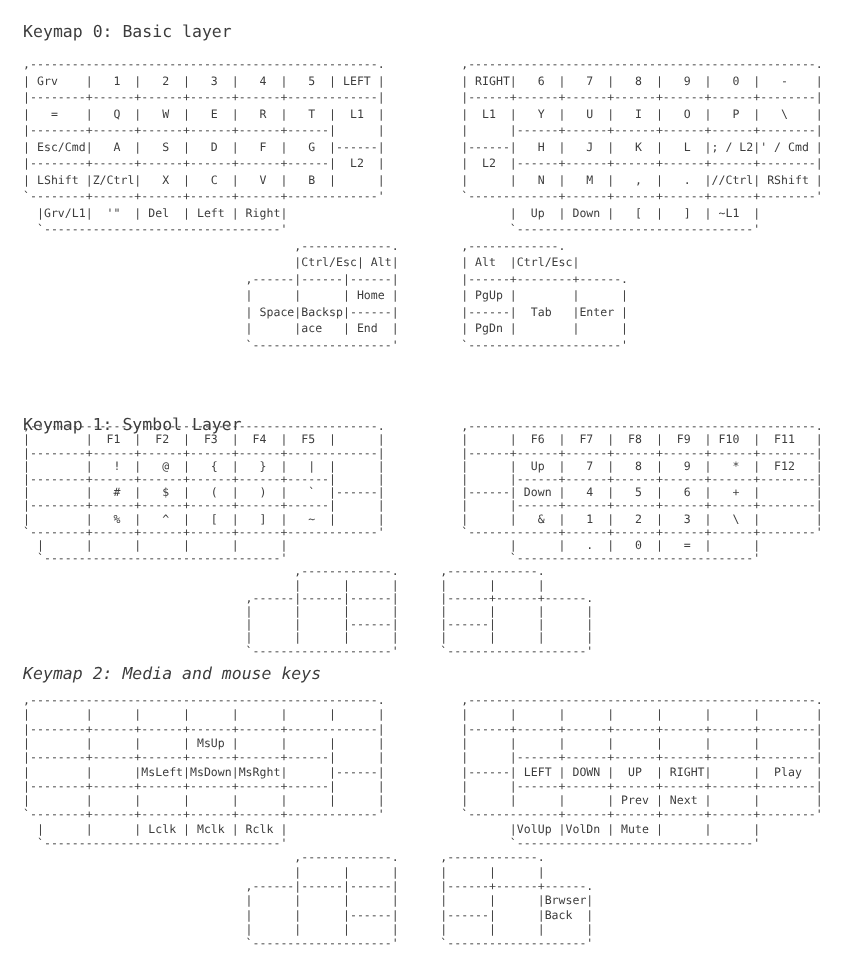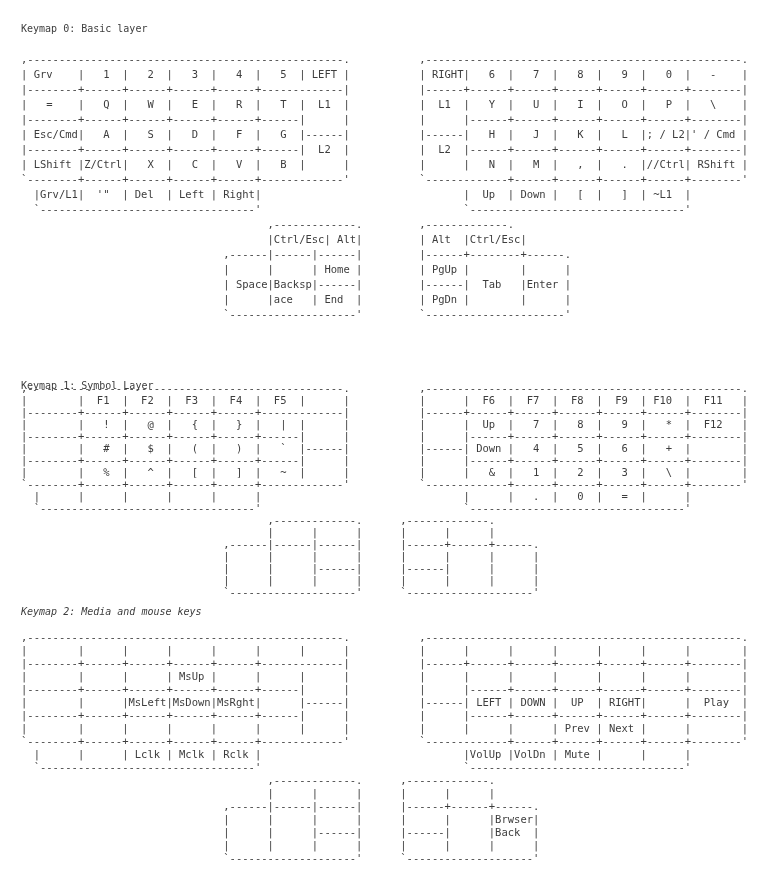--- a/index.html
+++ b/index.html
@@ -11,21 +11,21 @@
     position: relative;
     width: 765px;
     height: 883px;
     background: #ffffff;
     overflow: hidden;
     font-family: "DejaVu Sans Mono", "Liberation Mono", monospace;
   }
   .sec-title {
     position: absolute;
     left: 21px;
-    font-size: 10px;
+    font-size: 15px;
     color: #3d3d3d;
     white-space: pre;
     line-height: 12px;
   }
   pre.art {
     position: absolute;
     left: 21px;
     margin: 0;
     font-family: "DejaVu Sans Mono", "Liberation Mono", monospace;
     font-size: 10.5px;

